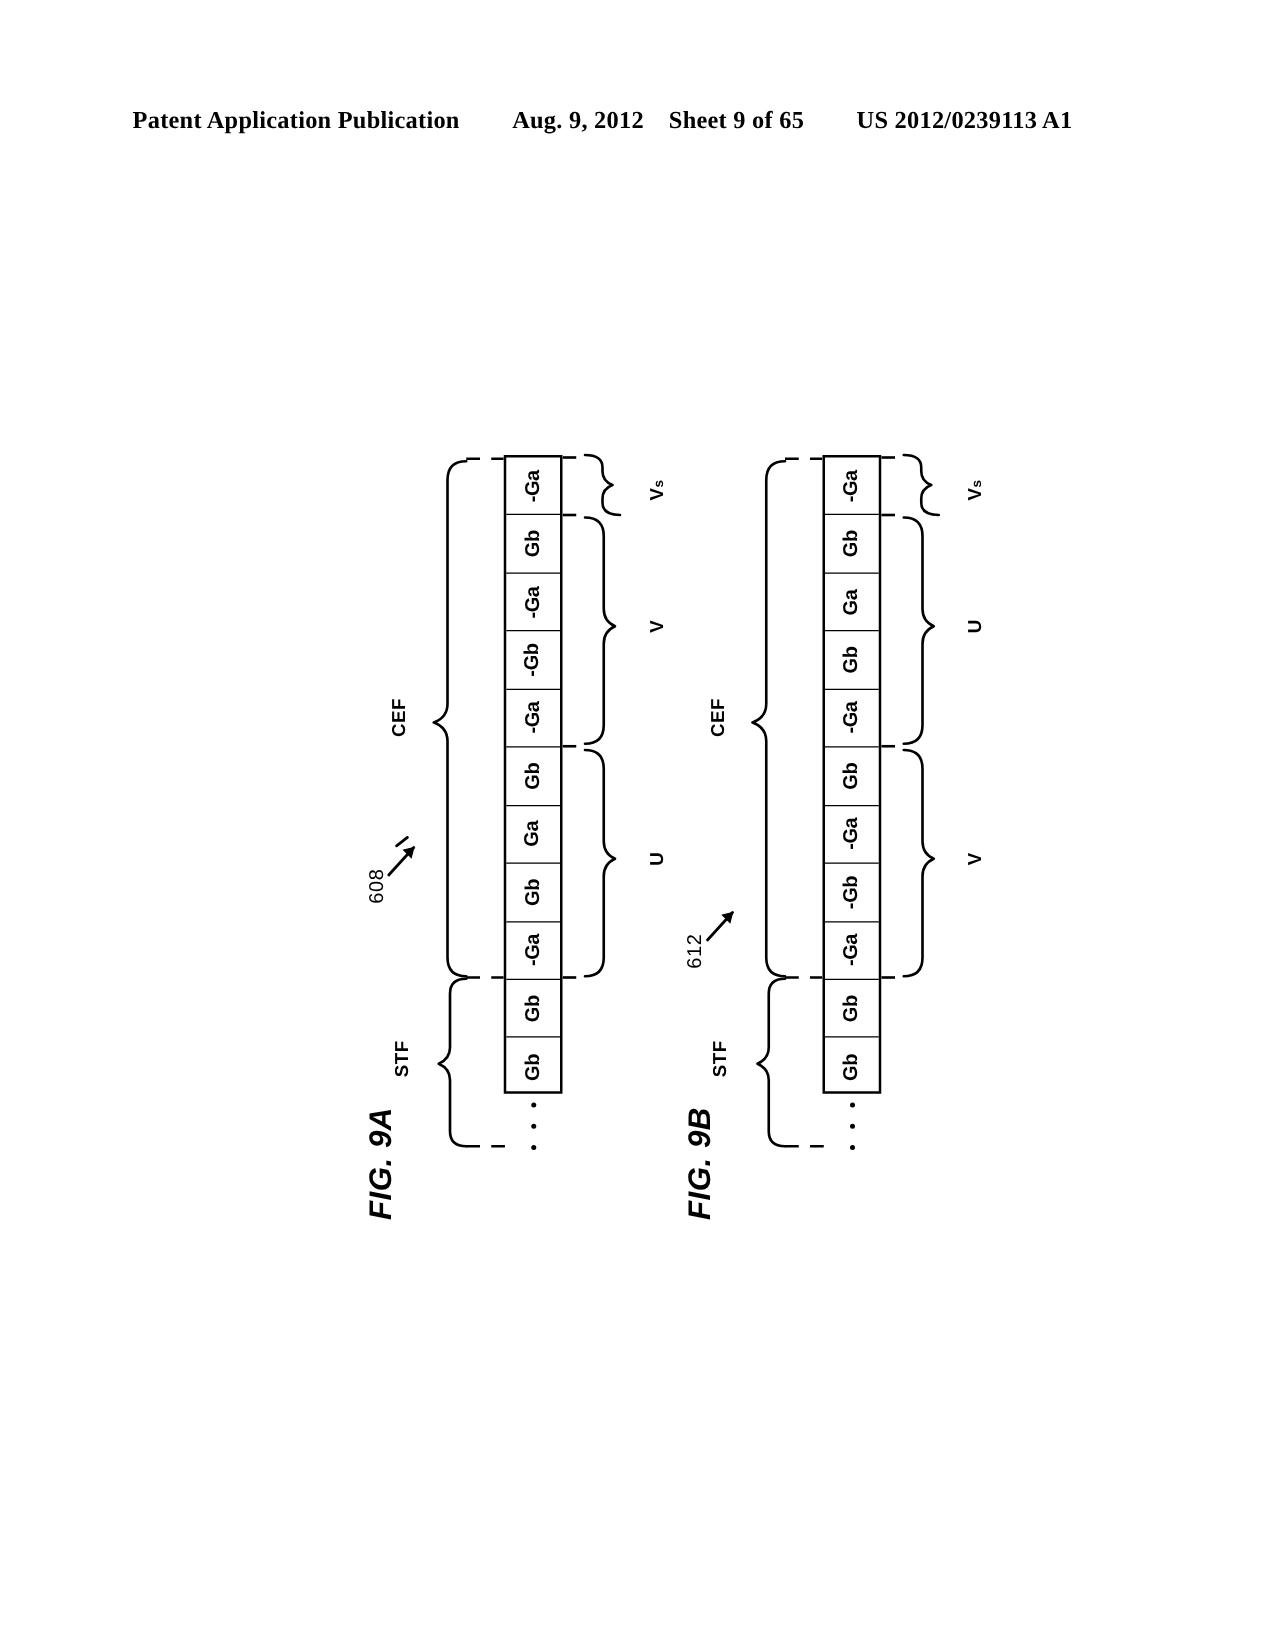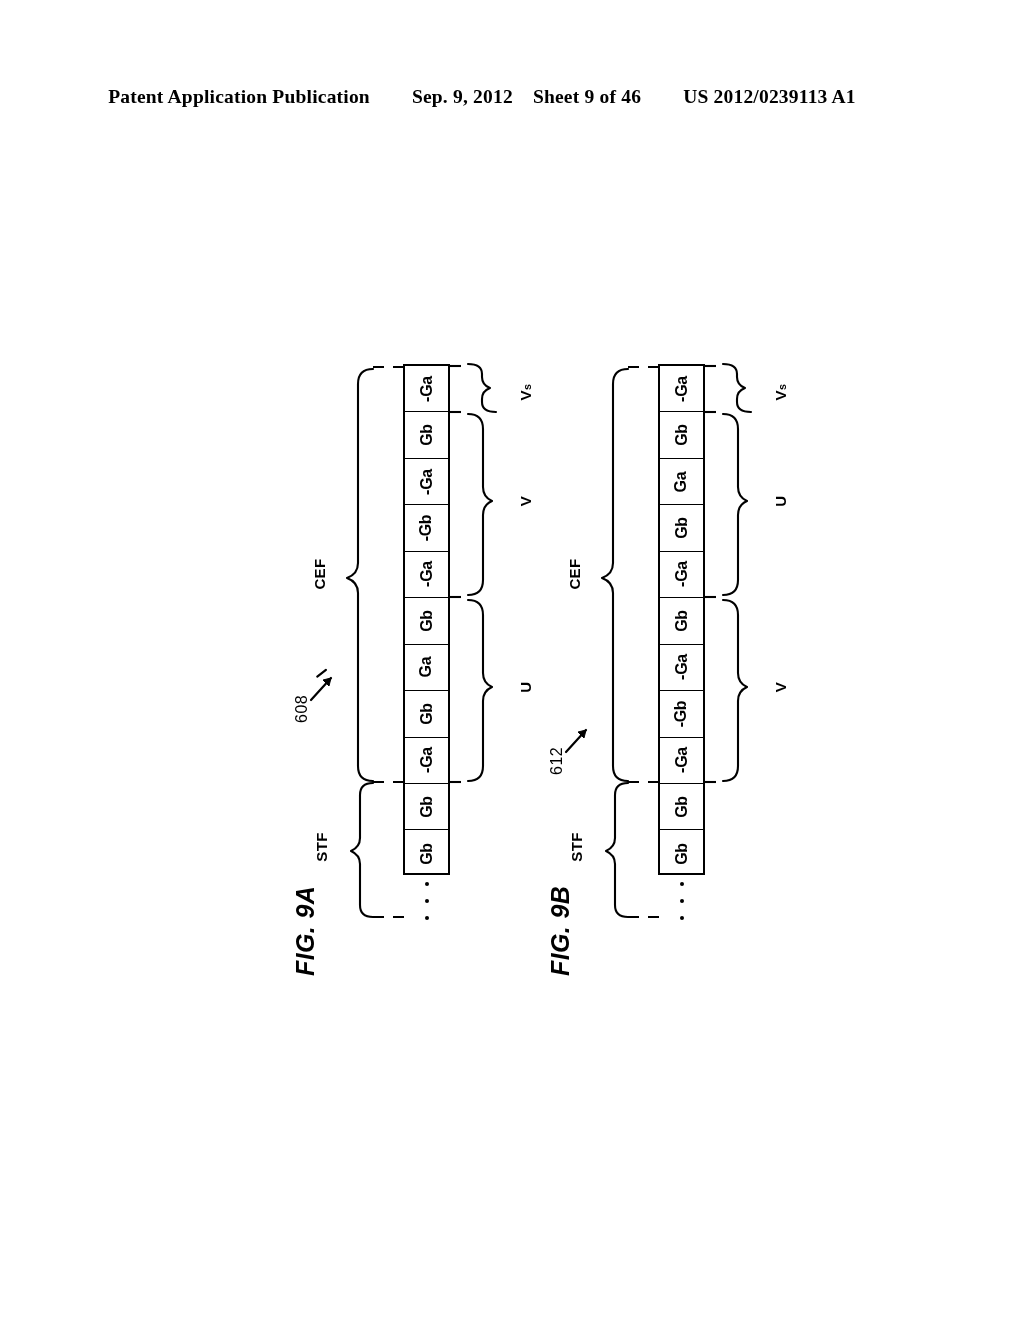--- a/index.html
+++ b/index.html
@@ -159,23 +159,23 @@
     top: 2px;
     left: 0px;
   }
 </style>
 </head>
 <body>
 
 <div class="page-header">
   <span class="hdr-seg">Patent Application Publication</span>
   <span class="gap-a"></span>
-  <span class="hdr-seg">Sep. 9, 2012</span>
+  <span class="hdr-seg">Aug. 9, 2012</span>
   <span class="gap-b"></span>
-  <span class="hdr-seg">Sheet 9 of 46</span>
+  <span class="hdr-seg">Sheet 9 of 65</span>
   <span class="gap-c"></span>
   <span class="hdr-seg">US 2012/0239113 A1</span>
 </div>
 
 <div class="figures">
 
   <div class="figure" id="figure-9a">
 
     <svg class="brace-layer" viewBox="0 0 300 1320" width="300" height="1320">
       <g fill="none" stroke="#000" stroke-width="2.1" stroke-linecap="round" stroke-linejoin="round">

